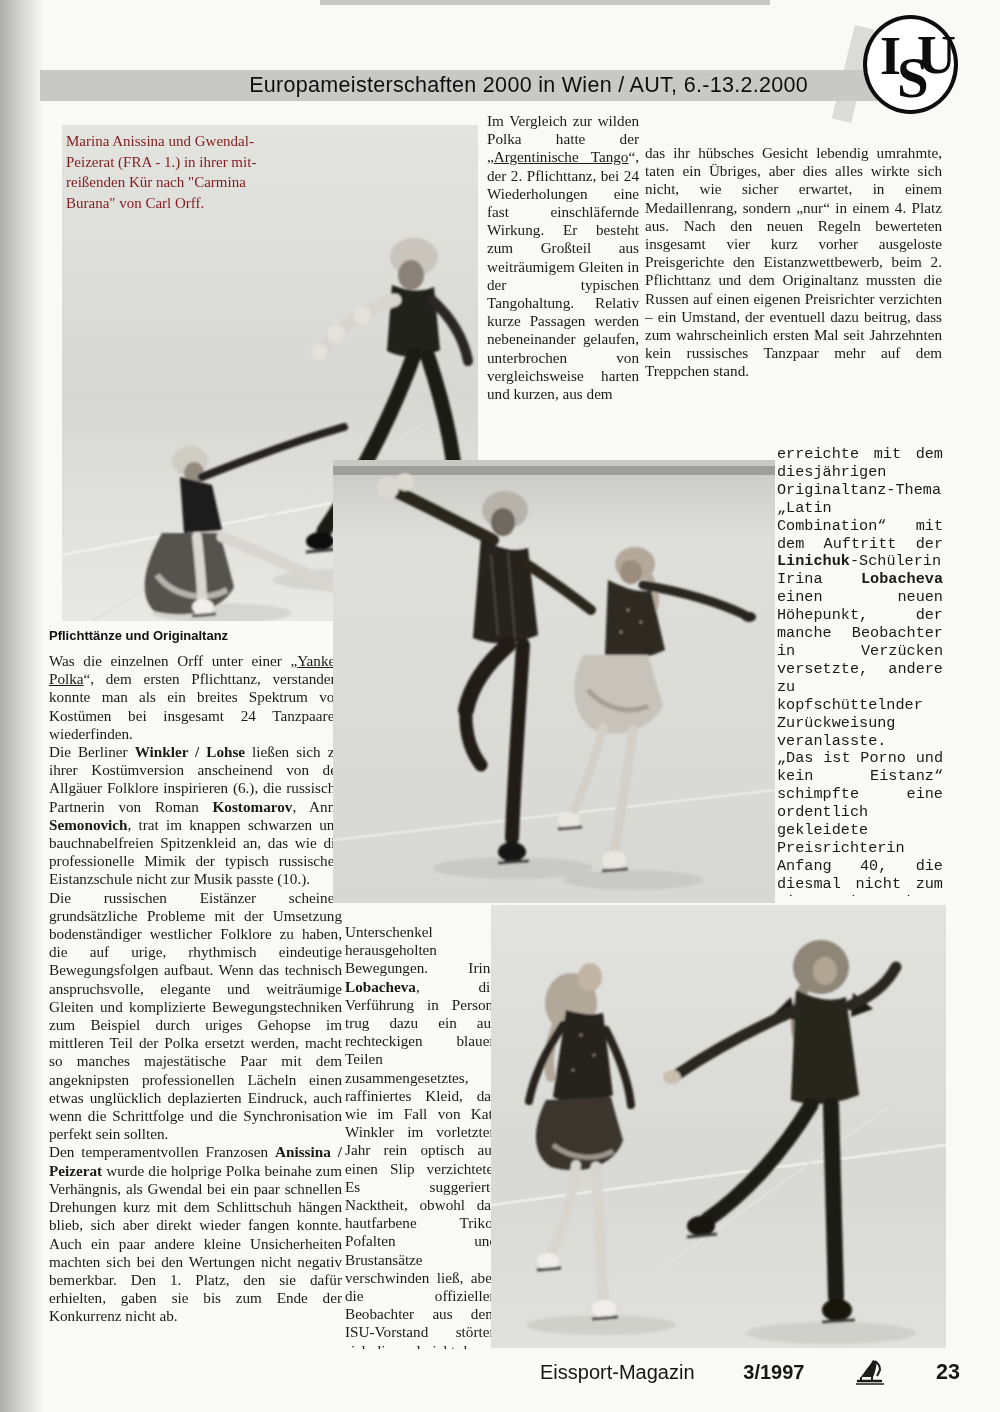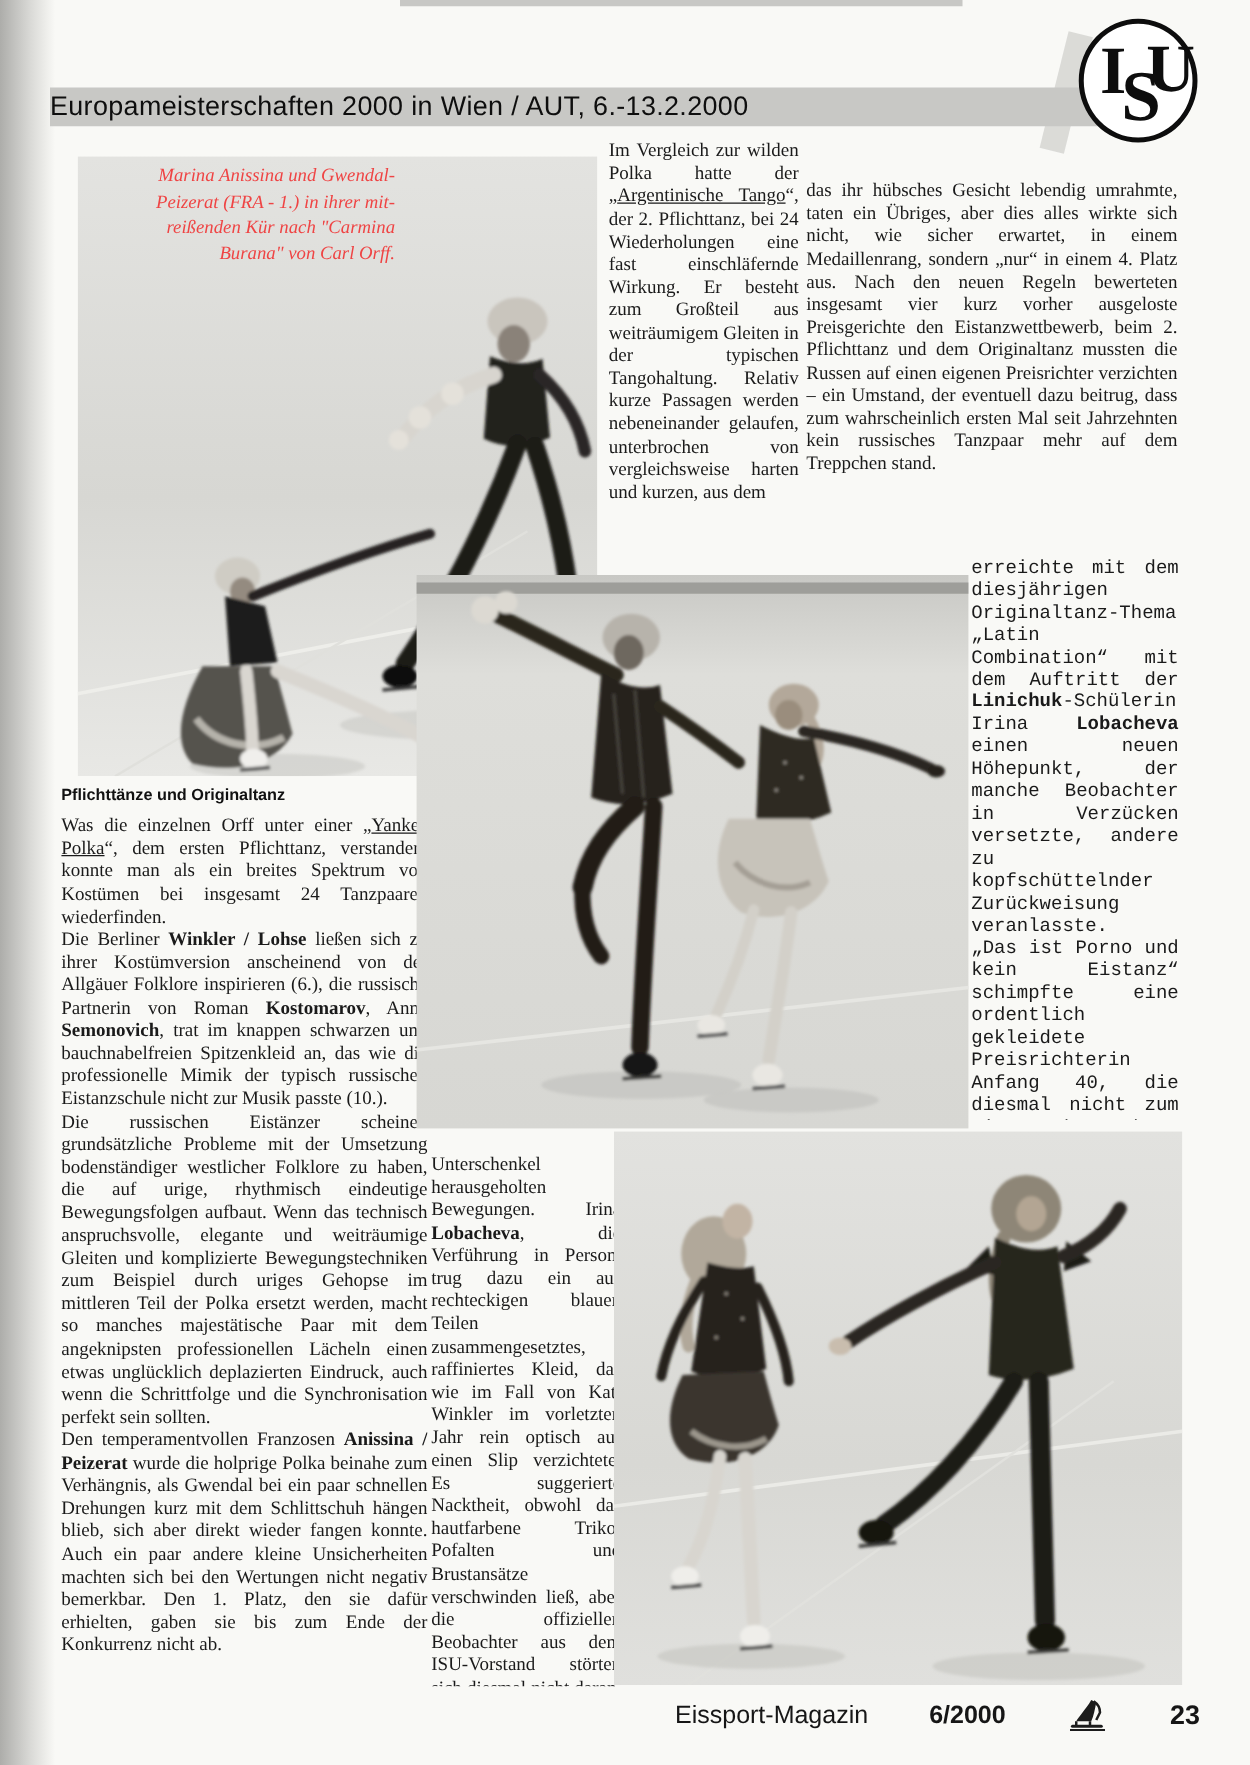--- a/index.html
+++ b/index.html
@@ -6,37 +6,37 @@
   #page{position:relative;width:1000px;height:1412px;background:#f9f9f6;overflow:hidden;
         font-family:"Liberation Serif",serif;color:#1a1a1a;}
   
   #edge-band{position:absolute;left:0;top:0;width:44px;height:100%;
      background:linear-gradient(to right,#adadaa,#d9d9d6 55%,rgba(249,249,246,0));}
   #top-smudge{position:absolute;left:320px;top:0;width:450px;height:5px;background:#aeaeab;opacity:.65;}
   #logo-smudge{position:absolute;left:843px;top:26px;width:20px;height:96px;background:#c6c6c3;
      transform:rotate(14deg);opacity:.6;}
   
   #header-bar{position:absolute;left:40px;top:70px;width:868px;height:31px;background:#c8c8c5;}
-  #header-bar .title{display:block;text-align:left;font-family:"Liberation Sans",sans-serif;
+  #header-bar .title{display:block;text-align:right;font-family:"Liberation Sans",sans-serif;
      font-size:21.5px;line-height:31px;color:#0e0e0e;letter-spacing:.3px;padding-right:100px;}
   
   #isu-logo{position:absolute;left:863px;top:15px;width:95px;height:99px;background:#fff;
      border:4px solid #0d0d0d;border-radius:50%;box-sizing:border-box;}
   #isu-logo span{position:absolute;font-family:"Liberation Serif",serif;font-weight:700;color:#0d0d0d;}
   #isu-l1{left:13px;top:6px;font-size:54px;}
   #isu-l2{left:30px;top:26px;font-size:57px;}
   #isu-l3{left:50px;top:5px;font-size:54px;}
   
   .photo{position:absolute;overflow:hidden;}
   #photo-1{left:62px;top:125px;width:416px;height:496px;}
   #photo-2{left:333px;top:460px;width:442px;height:443px;z-index:3;}
   #photo-3{left:491px;top:905px;width:455px;height:443px;}
   .photo svg{display:block;width:100%;height:100%;}
   #photo-1-caption{position:absolute;left:66px;top:131px;width:250px;z-index:2;
-     font-style:italic;font-size:15px;line-height:20.5px;color:#ef4444;text-align:right;}
+     font-size:15px;line-height:20.5px;color:#7f1d1d;}
   
   .col{position:absolute;text-align:justify;font-size:15.2px;line-height:18.2px;overflow:hidden;}
   .col p{margin:0;}
   .b{font-weight:700;}
   .u{text-decoration:underline;}
   #col-mid-top{left:487px;top:112px;width:152px;height:312px;}
   #col-right-top{left:645px;top:112px;width:297px;height:334px;margin-top:32px;}
   #col-right-narrow{left:777px;top:446px;width:166px;height:450px;line-height:17.9px;font-family:Liberation Mono, monospace;}
   #left-heading{position:absolute;left:49px;top:628px;width:300px;
      font-family:"Liberation Sans",sans-serif;font-weight:700;font-size:13px;color:#111;}
@@ -254,21 +254,21 @@
         <ellipse cx="346" cy="405" rx="15" ry="11" fill="#131311"></ellipse>
           <path d="M331,417 L364,415" stroke="#3c3c3a" stroke-width="3"></path>
         <ellipse cx="210" cy="321" rx="14" ry="10" fill="#131311"></ellipse>
           <path d="M196,332 L226,329" stroke="#3c3c3a" stroke-width="3"></path>
       </g>
     </svg>
   </div>
 
   <div id="footer">
     <span class="mag">Eissport-Magazin</span>
-    <span class="issue">6/2000</span>
+    <span class="issue">3/1997</span>
     <svg width="34" height="28" viewBox="0 0 34 28">
       <path d="M20 2 C18 6 15 9 13 12 C11 15 9 17 8 19 L20 19 C22 15 23 9 24 4 Z" fill="#1c1c1c"></path>
       <path d="M22 3 C25 5 27 8 27 12 L24 18" stroke="#1c1c1c" stroke-width="2" fill="none"></path>
       <path d="M5 23 L28 23" stroke="#1c1c1c" stroke-width="2.5" stroke-linecap="round"></path>
       <path d="M8 19 L8 23 M19 19 L19 23" stroke="#1c1c1c" stroke-width="2"></path>
       <path d="M3 26 L31 26" stroke="#1c1c1c" stroke-width="1.5"></path>
     </svg>
     <span class="pageno">23</span>
   </div>
 

